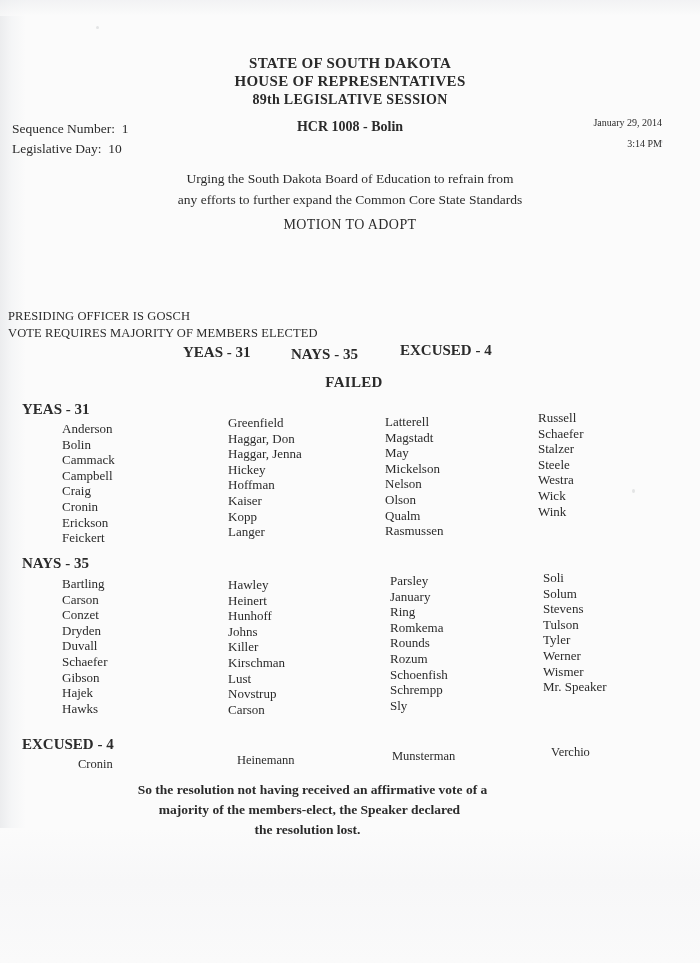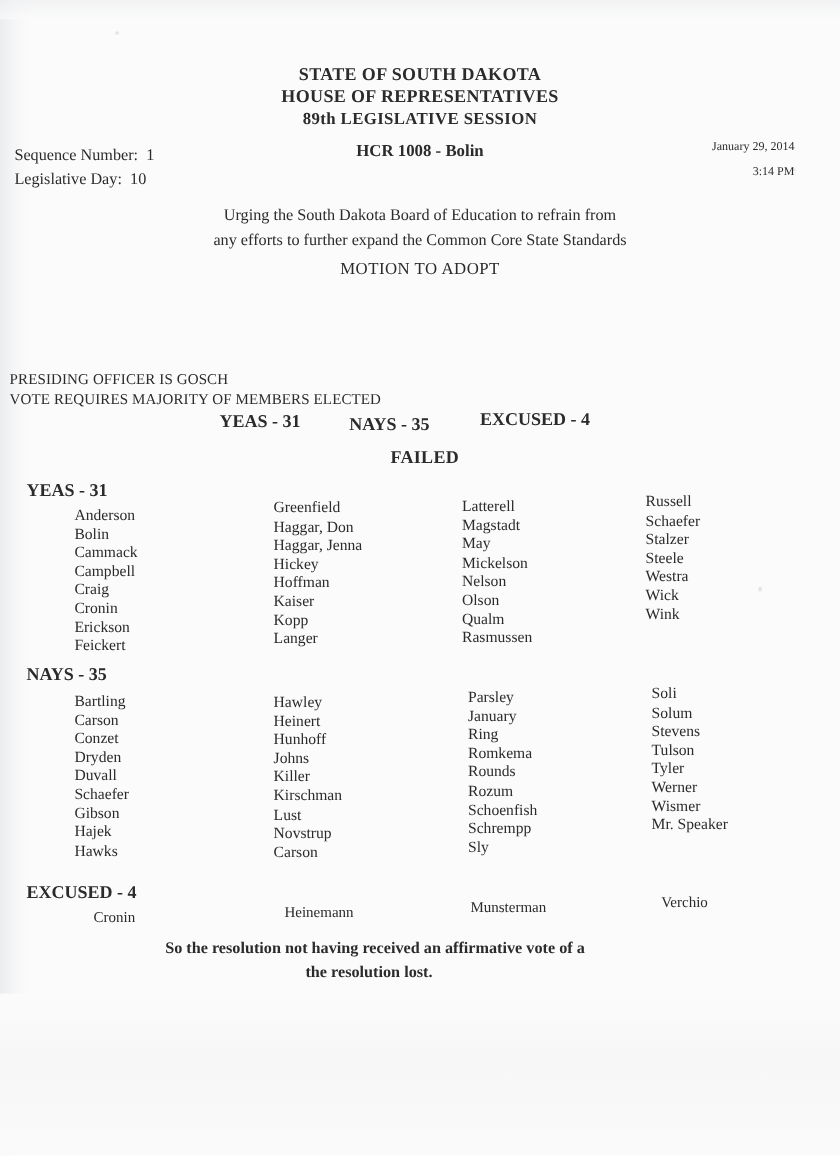--- a/index.html
+++ b/index.html
@@ -322,16 +322,17 @@
   </div>
 
   <div class="abs sec-head sec-exc-head">EXCUSED - 4</div>
   <div class="abs exc-1">Cronin</div>
   <div class="abs exc-2">Heinemann</div>
   <div class="abs exc-3">Munsterman</div>
   <div class="abs exc-4">Verchio</div>
 
   <div class="abs footer">
     <span class="fl fl1">So the resolution not having received an affirmative vote of a</span>
+    <span class="fl fl2">majority of the members-elect, the Speaker declared</span>
     <span class="fl fl3">the resolution lost.</span>
   </div>
 
 </div>
 
 </body></html>

